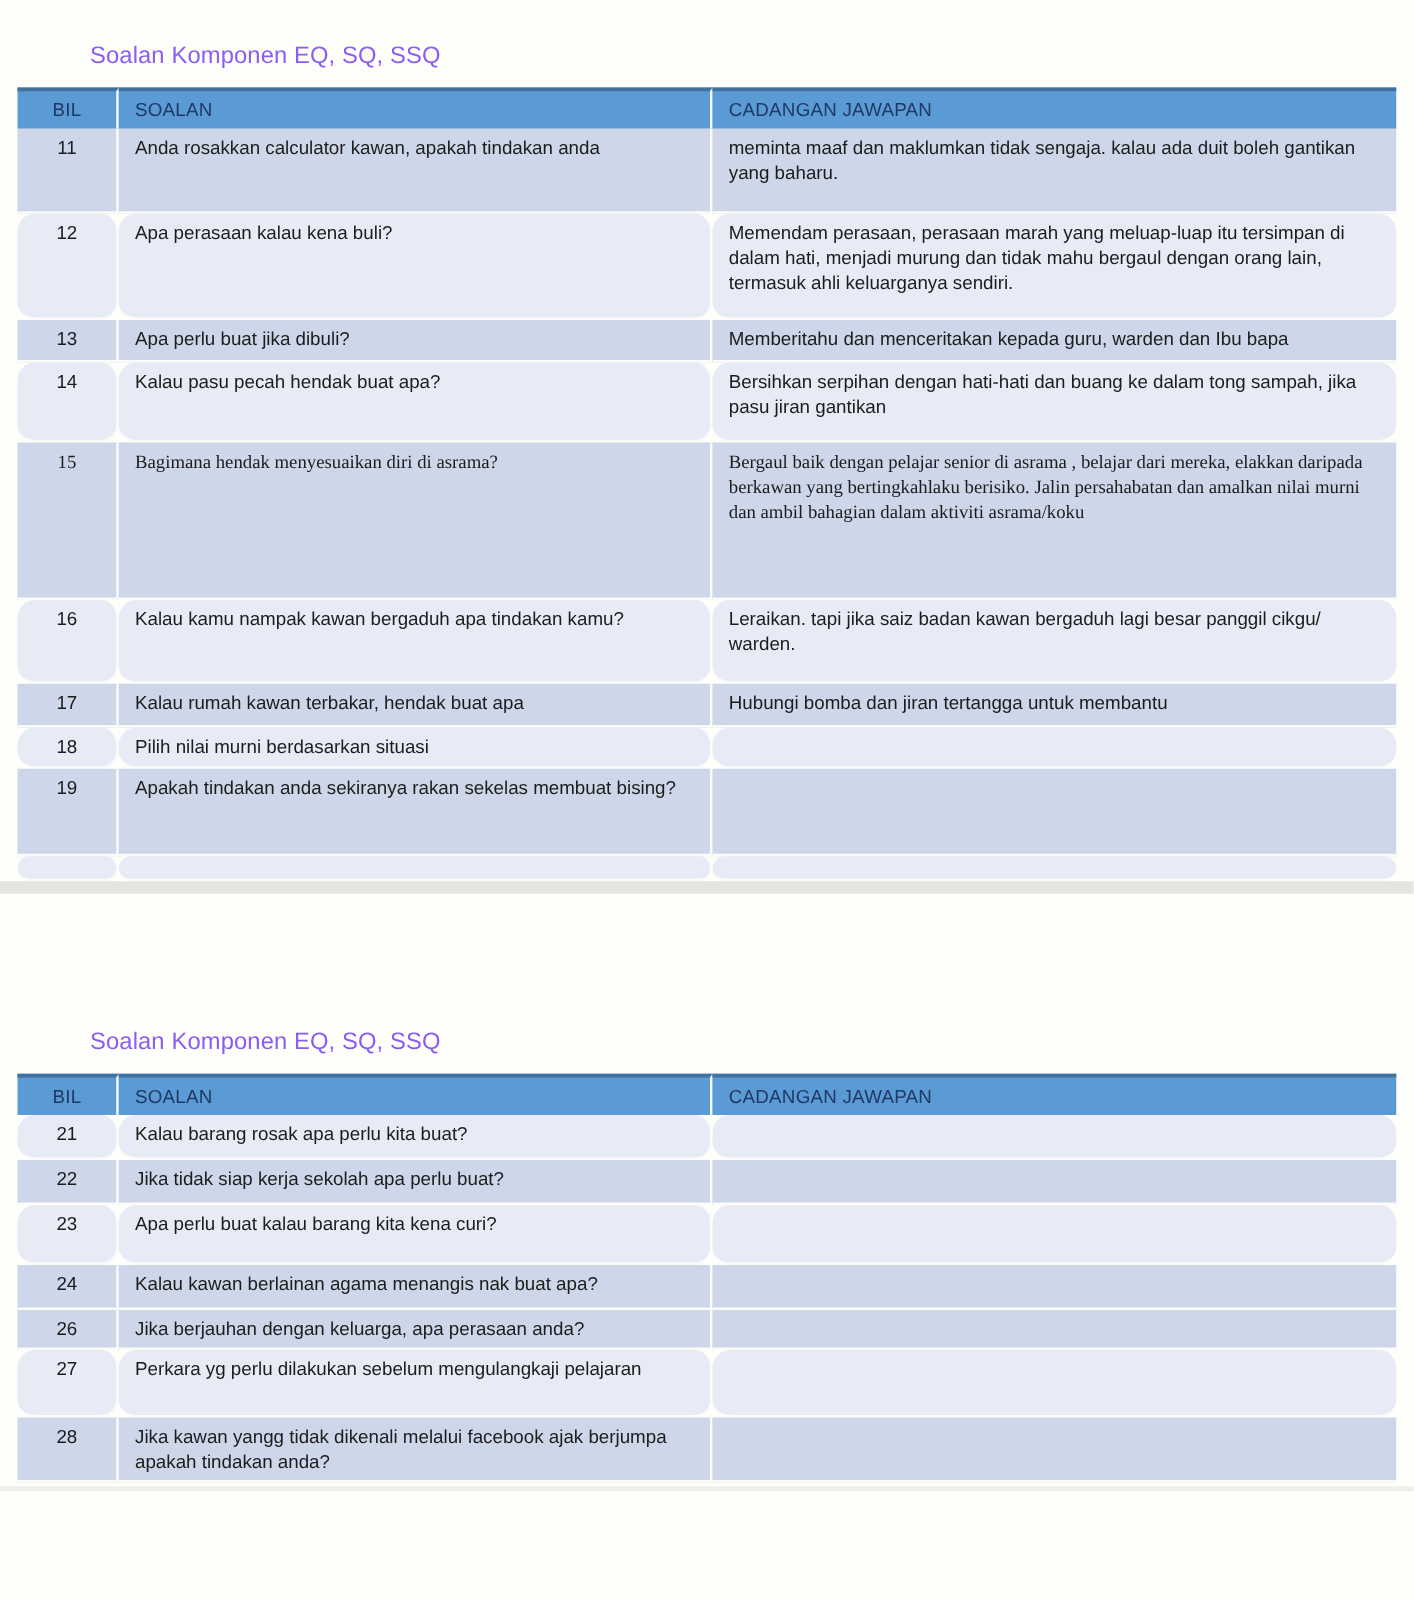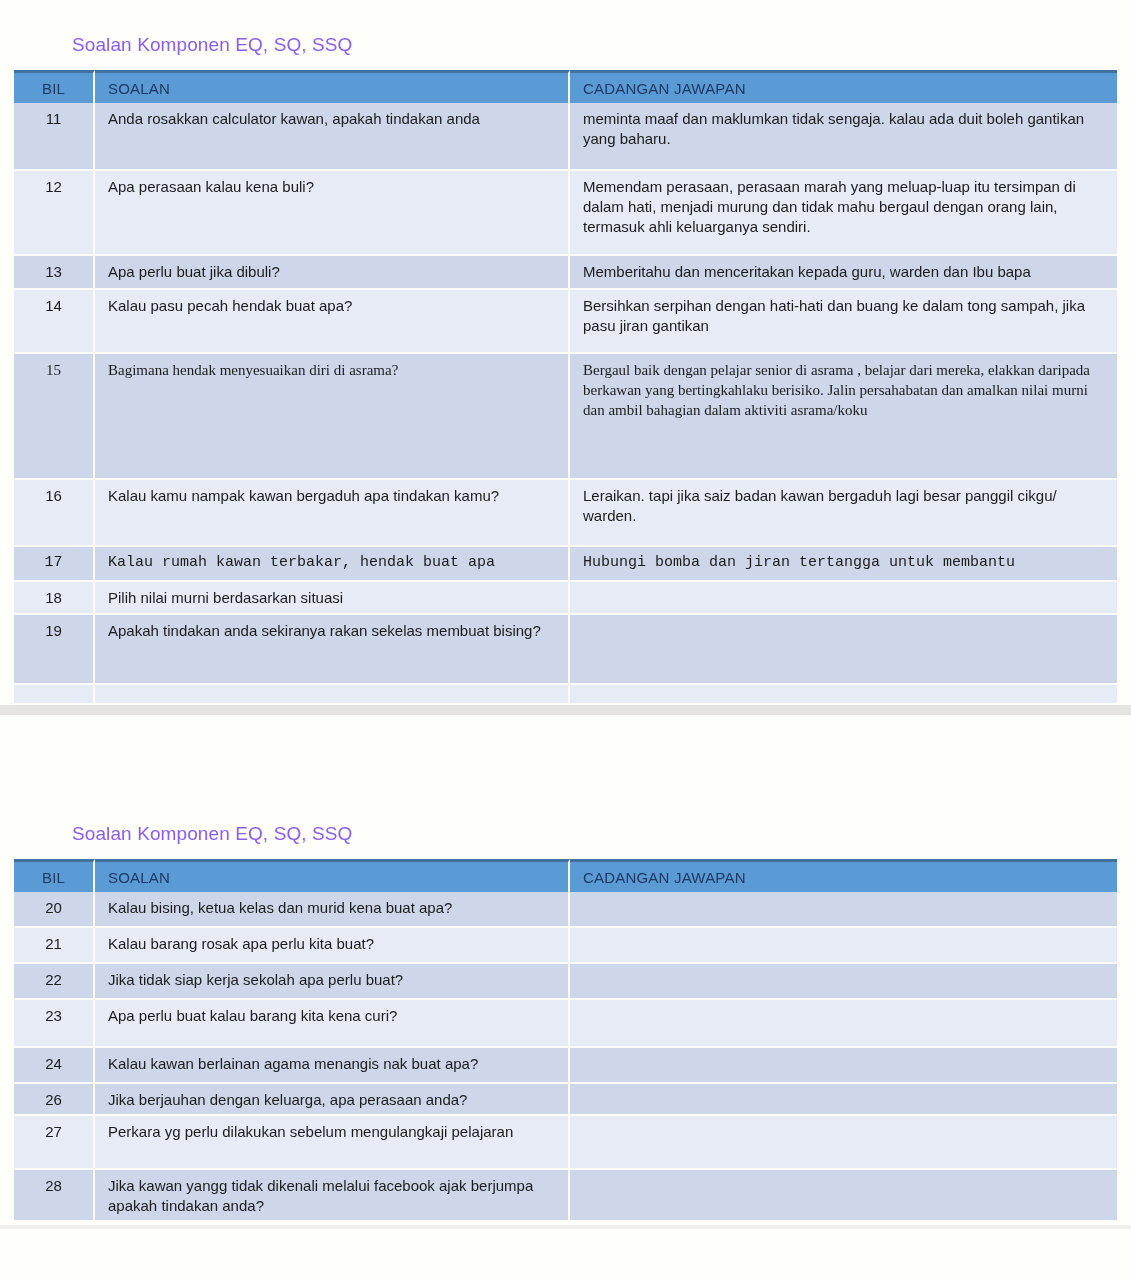--- a/index.html
+++ b/index.html
@@ -41,21 +41,21 @@
   table.qa-table td{
     vertical-align:top;
     padding:6px 12px 4px 13px;
     line-height:20px;
     border-bottom:2px solid var(--separator,#FBFBF8);
   }
   table.qa-table td.bil{text-align:center;padding-left:4px;padding-right:4px;}
   table.qa-table td.bil, table.qa-table th.bil{border-right:2px solid var(--separator,#FBFBF8);}
   table.qa-table td.soalan, table.qa-table th.soalan{border-right:2px solid var(--separator,#FBFBF8);}
   tr.dark td{background:var(--row-dark,#CDD7E9);}
-  tr.light td{background:var(--row-light,#E7EBF5);}
+  tr.light td{background:var(--row-light,#E7EBF5);border-radius:14px;}
   .divider-band{
     width:1131px;
     height:10px;
     background:var(--divider-band,#E5E4E0);
     margin-top:0;
   }
   .divider-thin{
     width:1131px;
     height:4px;
     background:var(--divider-thin,#F0EFEA);
@@ -104,21 +104,21 @@
         <tr class="dark" style="height: 126px; font-family: Liberation Serif, serif;">
           <td class="bil">15</td>
           <td class="soalan">Bagimana hendak menyesuaikan diri di asrama?</td>
           <td class="jawapan">Bergaul baik dengan pelajar senior di asrama , belajar dari mereka, elakkan daripada berkawan yang bertingkahlaku berisiko. Jalin persahabatan dan amalkan nilai murni dan ambil bahagian dalam aktiviti asrama/koku</td>
         </tr>
         <tr class="light" style="height: 67px;">
           <td class="bil">16</td>
           <td class="soalan">Kalau kamu nampak kawan bergaduh apa tindakan kamu?</td>
           <td class="jawapan">Leraikan.  tapi jika saiz badan kawan bergaduh lagi besar panggil cikgu/ warden.</td>
         </tr>
-        <tr class="dark" style="height: 35px; font-family: Liberation Mono, monospace;">
+        <tr class="dark" style="height: 35px;">
           <td class="bil">17</td>
           <td class="soalan">Kalau rumah kawan terbakar, hendak buat apa</td>
           <td class="jawapan">Hubungi bomba dan jiran tertangga untuk membantu</td>
         </tr>
         <tr class="light" style="height: 33px;">
           <td class="bil">18</td>
           <td class="soalan">Pilih nilai murni berdasarkan situasi</td>
           <td class="jawapan"></td>
         </tr>
         <tr class="dark" style="height: 70px; border-radius: 27px;">
@@ -146,25 +146,20 @@
         <col style="width:547px">
       </colgroup>
     <thead>
       <tr>
         <th class="bil">BIL</th>
         <th class="soalan">SOALAN</th>
         <th class="jawapan">CADANGAN JAWAPAN</th>
       </tr>
     </thead>
     <tbody>
-        <tr class="dark" style="height: 36px;">
-          <td class="bil">20</td>
-          <td class="soalan">Kalau bising, ketua kelas dan murid kena buat apa?</td>
-          <td class="jawapan"></td>
-        </tr>
         <tr class="light" style="height: 36px;">
           <td class="bil">21</td>
           <td class="soalan">Kalau barang rosak apa perlu kita buat?</td>
           <td class="jawapan"></td>
         </tr>
         <tr class="dark" style="height: 36px;">
           <td class="bil">22</td>
           <td class="soalan">Jika  tidak siap kerja sekolah apa perlu buat?</td>
           <td class="jawapan"></td>
         </tr>

